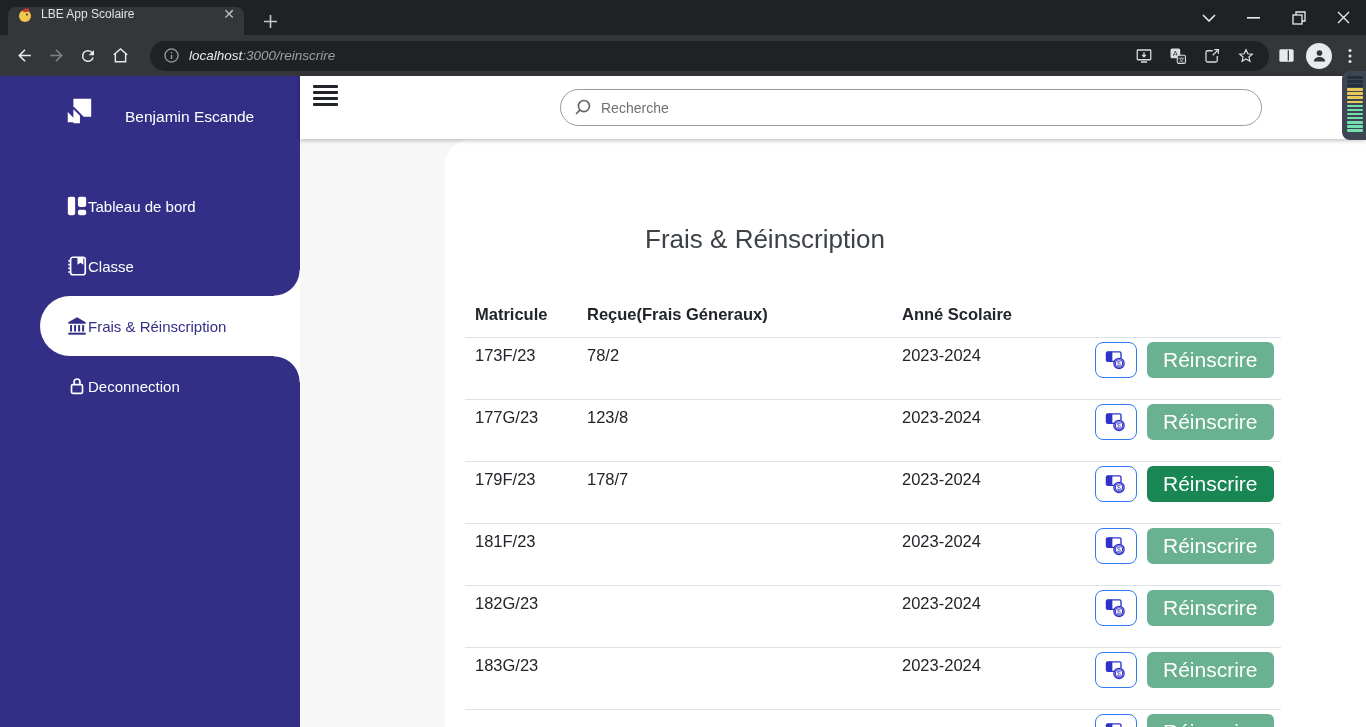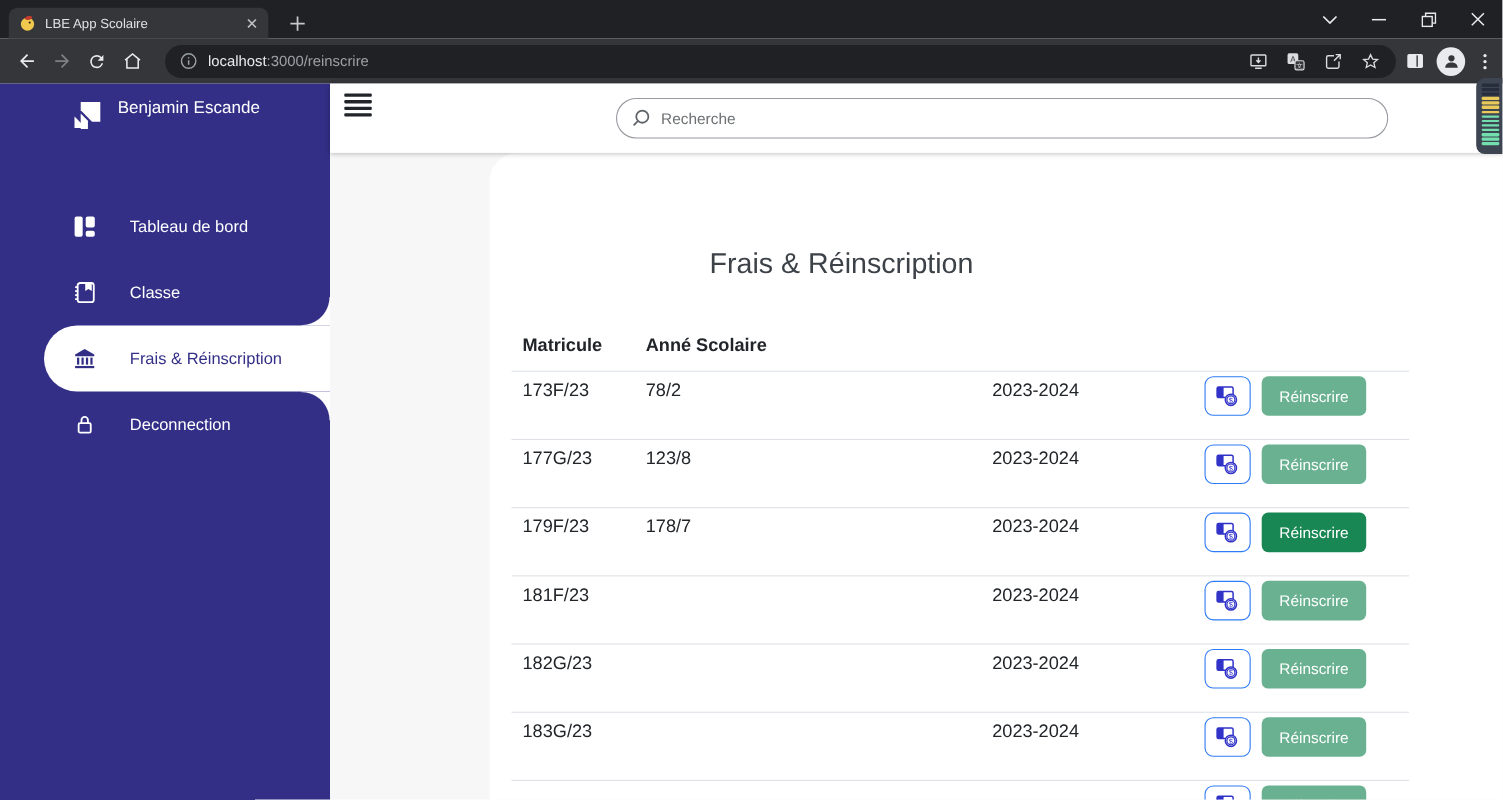--- a/index.html
+++ b/index.html
@@ -5,49 +5,49 @@
   * { margin:0; padding:0; box-sizing:border-box; }
   html,body { width:1366px; height:727px; overflow:hidden; }
   body { font-family:"Liberation Sans", sans-serif; background:#fff; }
   .screen { position:relative; width:1366px; height:727px; overflow:hidden;
             --purple:#332f87; --green:#198754; --green-muted:#69b190;
             --blue:#2e7bf6; --iconblue:#3032c8; }
 
   
   .titlebar { position:relative; height:35px; background:#202124; }
   .tab { position:absolute; left:8px; top:7px; width:236px; height:28px;
-         background:#35363a; border-radius:8px 8px 0 0; display:flex; align-items:center;
+         background:#35363a; border-radius:8px 8px 0 0; display:flex; align-items:flex-start;
          padding:0 9px; gap:8px; }
   .tab-title { flex:1; font-size:12px; color:#dfe1e5; white-space:nowrap; overflow:hidden; }
   .tab-close { color:#bdc1c6; font-size:14px; line-height:1; cursor:pointer; }
   .new-tab { position:absolute; left:256px; top:7px; width:28px; height:28px;
              display:flex; align-items:center; justify-content:center; color:#c6c9cc; }
   .win-controls { position:absolute; right:0; top:0; height:35px; display:flex; }
   .win-btn { width:45px; height:35px; display:flex; align-items:center; justify-content:center; }
 
   
   .toolbar { height:41px; background:#35363a; display:flex; align-items:center; padding:0 8px 0 12px; }
   .nav-ico { width:24px; height:24px; margin-right:8px; display:flex; align-items:center; justify-content:center; }
   .omnibox { flex:1; height:30px; margin:0 8px 0 10px; background:#202124; border-radius:15px;
              display:flex; align-items:center; padding:0 14px; }
-  .url { font-size:13.5px; margin-left:10px; color:#9aa0a6; white-space:nowrap; }
+  .url { font-size:13.5px; margin-left:10px; color:#9aa0a6; white-space:nowrap;font-style:italic; }
   .url b { color:#e8eaed; font-weight:normal; }
   .omni-icons { margin-left:auto; display:flex; gap:16px; }
   .tool-right { display:flex; align-items:center; gap:10px; }
   .avatar { width:26px; height:26px; border-radius:50%; background:#e8eaed;
             display:flex; align-items:center; justify-content:center; }
 
   
   .app { position:relative; height:651px; display:flex; }
   .sidebar { position:relative; width:300px; height:100%; background:var(--purple); flex:none; }
-  .brand { display:flex; align-items:flex-start; gap:13px; margin:14px 0 0 64px; height:36px; }
+  .brand { display:flex; align-items:flex-end; gap:31px; margin:14px 0 0 64px; height:36px; }
   .brand-name { color:#fff; font-size:15.5px; }
   .nav { margin-top:50px; }
   .nav-item { position:relative; display:flex; align-items:center; height:60px;
-              padding-left:66px; gap:30px; color:#fff; font-size:15px; cursor:pointer; }
+              padding-left:66px; color:#fff; font-size:15px; cursor:pointer; }
   .nav-item .ni { width:22px; height:22px; flex:none; display:flex; align-items:center; justify-content:center; }
   .nav-item.active { margin-left:40px; padding-left:26px; background:#fff;
                      border-radius:999px 0 0 999px; color:var(--purple); }
   .nav-item.active::before, .nav-item.active::after { content:""; position:absolute; right:0; width:26px; height:26px; }
   .nav-item.active::before { top:-26px; background:radial-gradient(circle 26px at 0 0, var(--purple) 25px, #fff 26px); }
   .nav-item.active::after  { bottom:-26px; background:radial-gradient(circle 26px at 0 100%, var(--purple) 25px, #fff 26px); }
 
   
   .main { position:relative; flex:1; }
   .app-header { position:relative; height:63px; background:#fff;
@@ -71,21 +71,21 @@
   .trow { display:grid; grid-template-columns:112px 315px 195px 194px; align-items:start; }
   .thead { font-weight:bold; height:39px; border-bottom:1px solid #dee2e6; }
   .thead > div { padding:6px 0 0 10px; }
   .tbody-row { height:62px; border-bottom:1px solid #dee2e6; }
   .tbody-row > div.cell { padding:8px 0 0 10px; }
   .actions { display:flex; gap:10px; padding:4px 0 0 8px; }
   .cash-btn { width:42px; height:36px; border:1.5px solid var(--blue); border-radius:8px;
               background:#fff; display:flex; align-items:center; justify-content:center;
               color:var(--iconblue); cursor:pointer; }
   .re-btn { height:36px; padding:0 16px; border:none; border-radius:6px; color:#fff;
-            font-size:14px; font-family:"Liberation Sans", sans-serif; cursor:pointer; }
+            font-size:21px; font-family:"Liberation Sans", sans-serif; cursor:pointer; }
   .re-btn.muted { background:var(--green-muted); }
   .re-btn.solid { background:var(--green); }
 
   
   .devtools { position:absolute; right:0; top:71px; width:24px; height:69px; z-index:60;
               background:#3e4552; border-radius:8px 0 0 8px; padding:5px 3px 0 5px; }
   .devtools i { display:block; height:2.5px; margin-bottom:1.6px; border-radius:1px; }
 </style>
 </head>
 <body>
@@ -274,20 +274,21 @@
       </div>
 
       <div class="content">
         <div class="card">
           <div class="page-title-wrap">
             <div class="page-title">Frais &amp; Réinscription</div>
           </div>
           <div class="ftable">
             <div class="trow thead">
               <div>Matricule</div>
+              <div>Reçue(Frais Géneraux)</div>
               <div>Anné Scolaire</div>
               <div></div>
             </div>
             <div id="tbody">
                 <div class="trow tbody-row">
                   <div class="cell">173F/23</div>
                   <div class="cell">78/2</div>
                   <div class="cell">2023-2024</div>
                   <div class="actions">
                     <button class="cash-btn">

